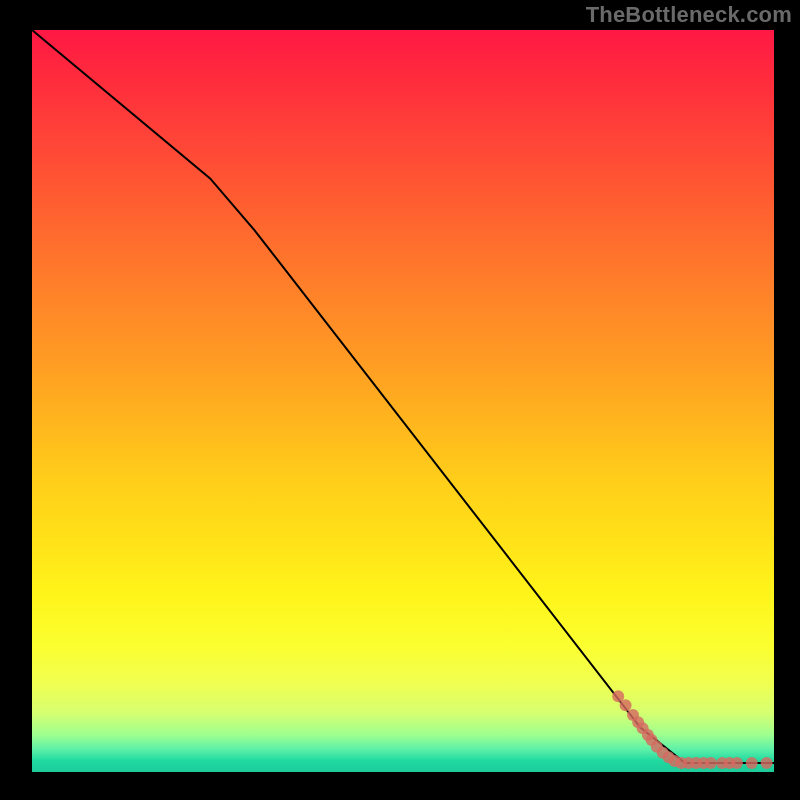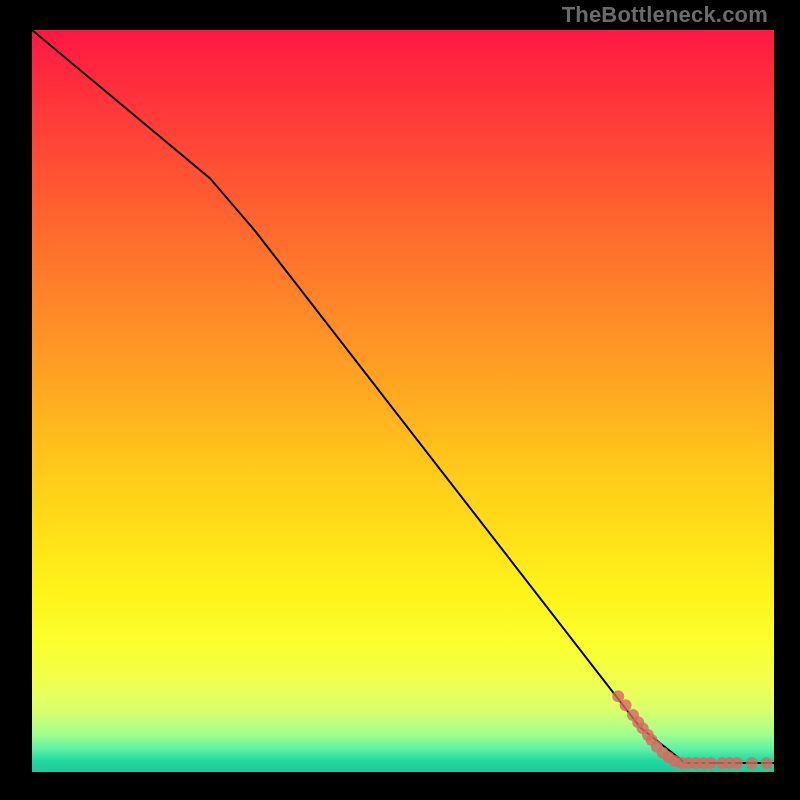--- a/index.html
+++ b/index.html
@@ -12,21 +12,21 @@
   }
   .frame {
     position: relative;
     width: 800px;
     height: 800px;
     background: #000;
   }
   .attribution {
     position: absolute;
     top: 2px;
-    right: 32px;
+    right: 8px;
     color: #6a6a6a;
     font-size: 22px;
     font-weight: 600;
     letter-spacing: 0.2px;
   }
   .plot {
     position: absolute;
     left: 32px;
     top: 30px;
     width: 742px;

